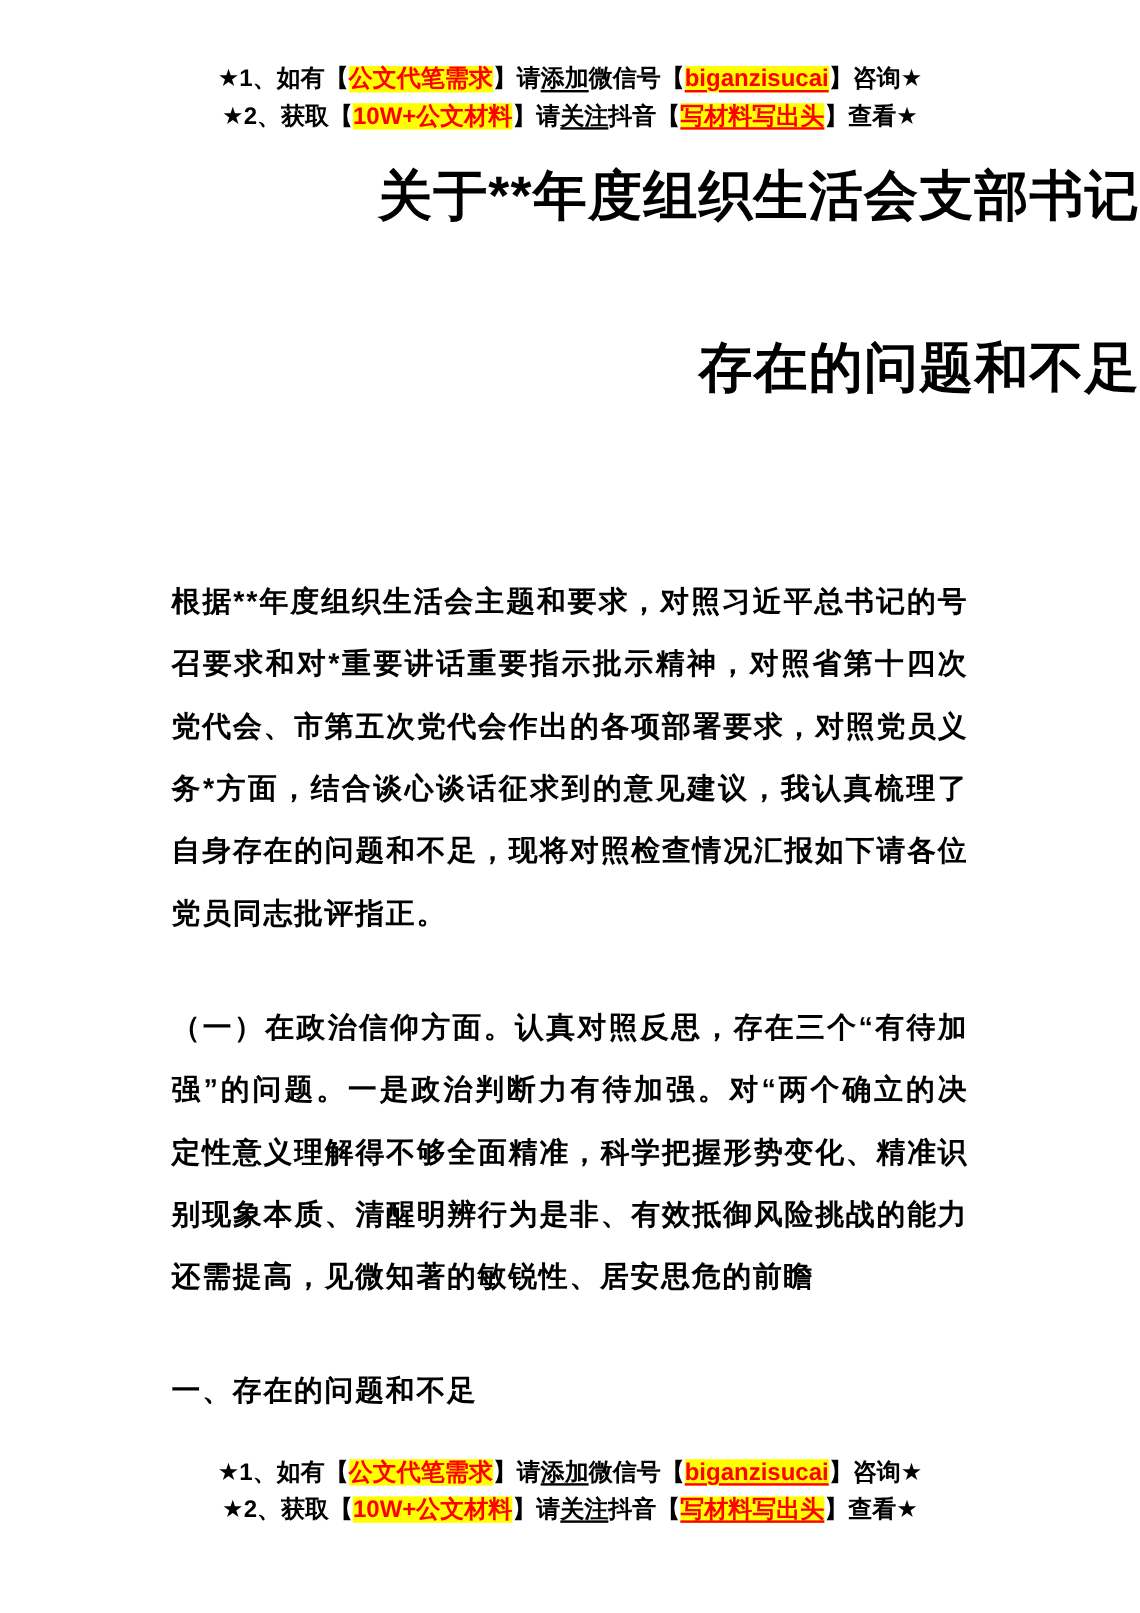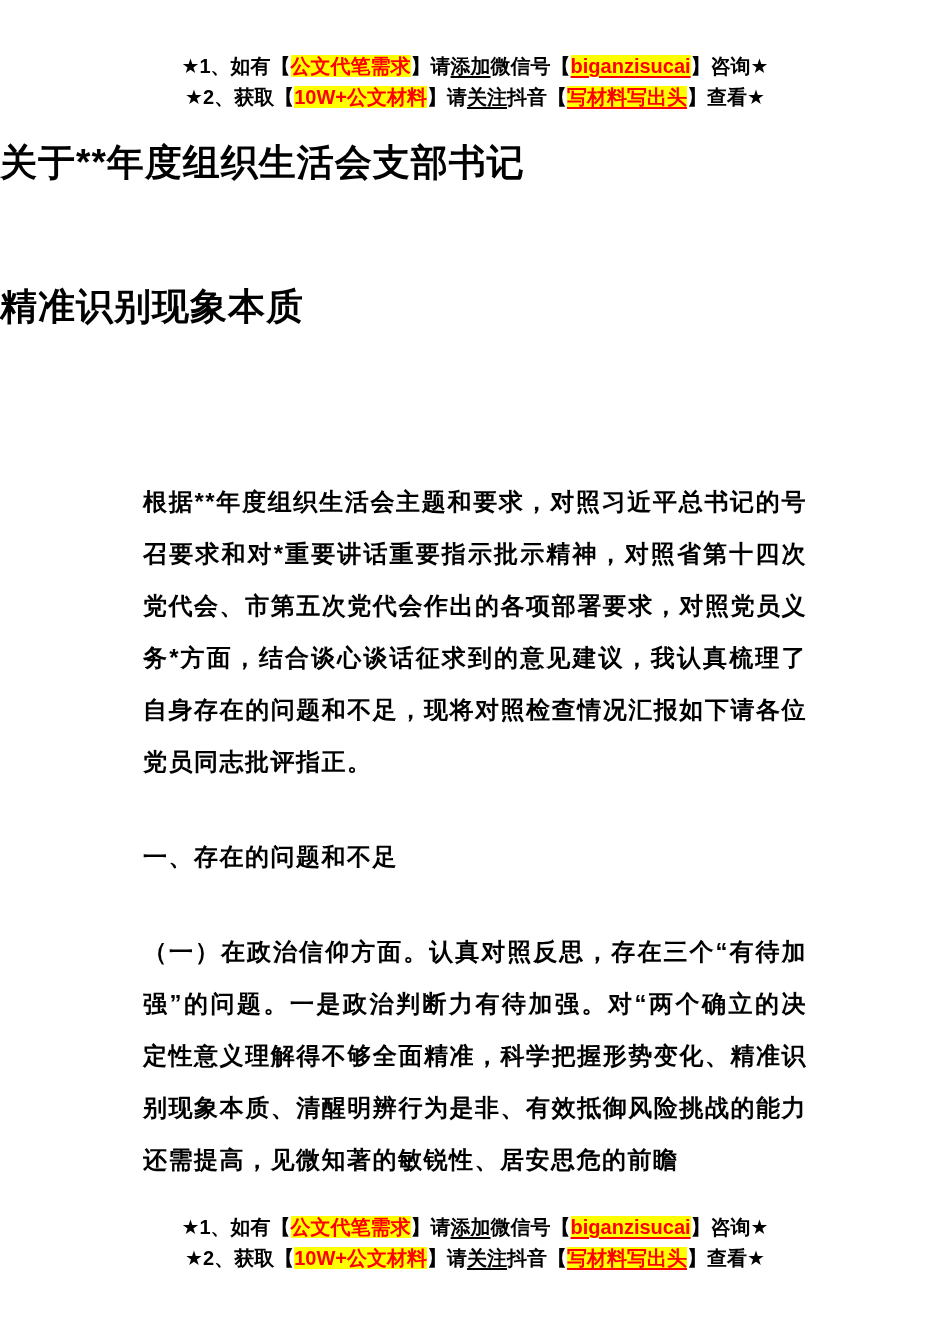--- a/index.html
+++ b/index.html
@@ -30,23 +30,23 @@
   .hl  { background-color: #ffff00; }
   .red { color: #ff0000; }
   .u   {
     text-decoration: underline;
     text-decoration-thickness: 2px;
     text-underline-offset: 3px;
   }
   
   .doc-title {
     margin: 0;
-    text-align: left;
+    text-align: right;
     font-weight: bold;
-    font-size: 37px;
+    font-size: 45px;
     line-height: 44px;
     letter-spacing: 1px;
   }
   .doc-title.line1 { margin-top: 28px; }
   .doc-title.line2 { margin-top: 100px; }
   
   .body-text {
     width: 664px;
     margin: 0 auto;
     font-size: 24px;
@@ -64,26 +64,26 @@
 <body>
 
 <div class="page">
 
   <div class="promo promo-header">
     <div class="promo-line"><span>★1、如有【</span><span class="hl red">公文代笔需求</span><span>】请</span><span class="u">添加</span><span>微信号【</span><span class="hl red u">biganzisucai</span><span>】咨询★</span></div>
     <div class="promo-line"><span>★2、获取【</span><span class="hl red">10W+公文材料</span><span>】请</span><span class="u">关注</span><span>抖音【</span><span class="hl red u">写材料写出头</span><span>】查看★</span></div>
   </div>
 
   <h1 class="doc-title line1">关于**年度组织生活会支部书记</h1>
-  <h1 class="doc-title line2">精准识别现象本质</h1>
+  <h1 class="doc-title line2">存在的问题和不足</h1>
 
   <p class="body-text para1">根据**年度组织生活会主题和要求，对照习近平总书记的号召要求和对*重要讲话重要指示批示精神，对照省第十四次党代会、市第五次党代会作出的各项部署要求，对照党员义务*方面，结合谈心谈话征求到的意见建议，我认真梳理了自身存在的问题和不足，现将对照检查情况汇报如下请各位党员同志批评指正。</p>
 
+  <p class="body-text para2">（一）在政治信仰方面。认真对照反思，存在三个“有待加强”的问题。一是政治判断力有待加强。对“两个确立的决定性意义理解得不够全面精准，科学把握形势变化、精准识别现象本质、清醒明辨行为是非、有效抵御风险挑战的能力还需提高，见微知著的敏锐性、居安思危的前瞻</p>
+
   <p class="body-text heading">一、存在的问题和不足</p>
-
-  <p class="body-text para2">（一）在政治信仰方面。认真对照反思，存在三个“有待加强”的问题。一是政治判断力有待加强。对“两个确立的决定性意义理解得不够全面精准，科学把握形势变化、精准识别现象本质、清醒明辨行为是非、有效抵御风险挑战的能力还需提高，见微知著的敏锐性、居安思危的前瞻</p>
 
   <div class="promo promo-footer">
     <div class="promo-line"><span>★1、如有【</span><span class="hl red">公文代笔需求</span><span>】请</span><span class="u">添加</span><span>微信号【</span><span class="hl red u">biganzisucai</span><span>】咨询★</span></div>
     <div class="promo-line"><span>★2、获取【</span><span class="hl red">10W+公文材料</span><span>】请</span><span class="u">关注</span><span>抖音【</span><span class="hl red u">写材料写出头</span><span>】查看★</span></div>
   </div>
 
 </div>
 
 </body></html>

